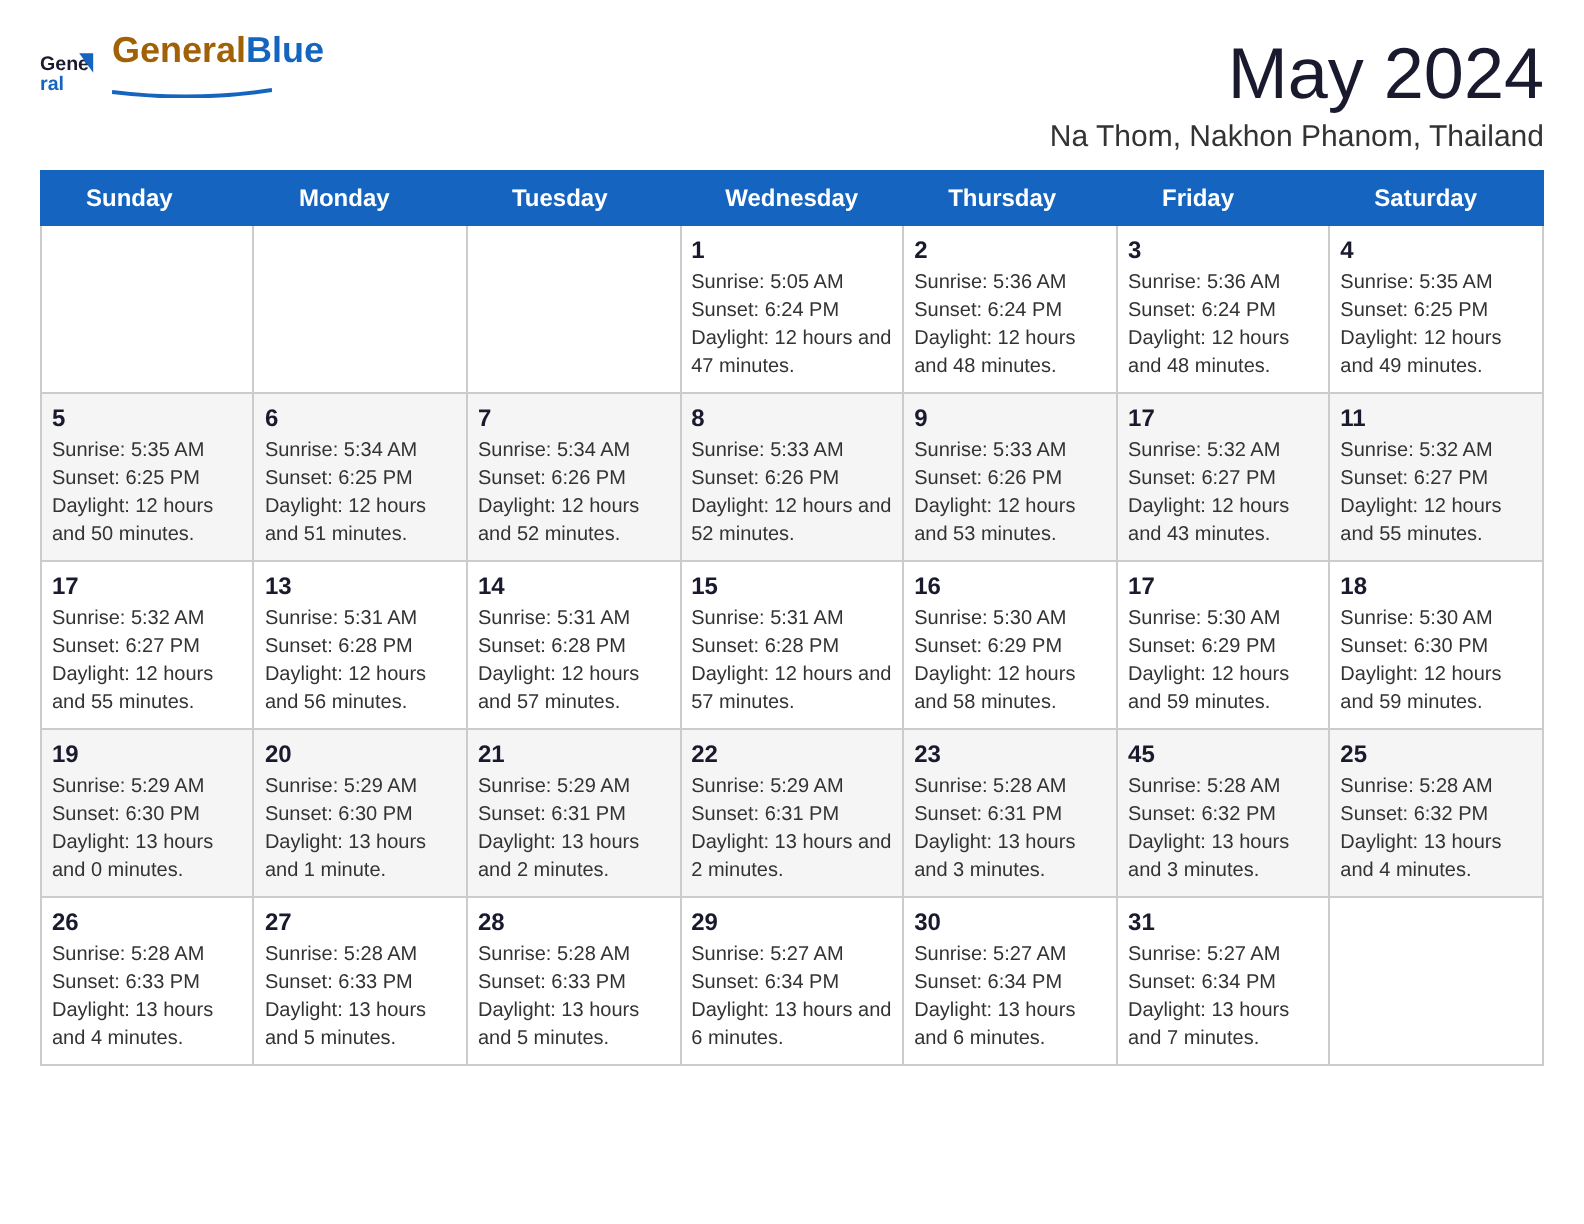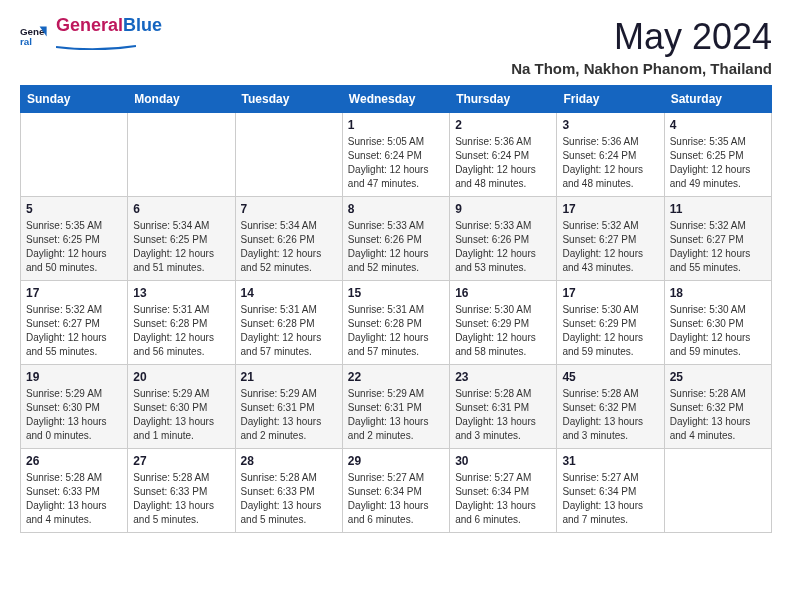--- a/index.html
+++ b/index.html
@@ -30,32 +30,31 @@
     }
     .cal-title {
       font-size: 36px;
       font-weight: normal;
       color: #1a1a2e;
     }
     .cal-subtitle {
       font-size: 15px;
       color: #333;
       margin-top: 2px;
-      font-weight: bold;
     }
     table {
       width: 100%;
       border-collapse: collapse;
       font-size: 11px;
     }
     thead tr th {
       background-color: #1565c0;
       color: #fff;
       text-align: left;
-      padding: 6px 6px;
+      padding: 6px 22px;
       font-size: 12px;
       font-weight: bold;
       border: 1px solid #1565c0;
     }
     tbody tr td {
       border: 1px solid #ccc;
       padding: 5px 5px;
       vertical-align: top;
       width: calc(100% / 7);
       min-height: 80px;
@@ -85,21 +84,21 @@
 
 <div class="header-area">
   <div class="logo">
     <svg class="logo-icon" viewBox="0 0 40 40" xmlns="http://www.w3.org/2000/svg">
       <text y="20" font-size="14" font-weight="bold" fill="#1a1a2e">Gene</text>
       <text y="34" font-size="14" font-weight="bold" fill="#1565c0">ral</text>
       <polygon points="28,8 38,8 38,22" fill="#1565c0"></polygon>
     </svg>
     <div>
       <div style="font-size:18px;font-weight:bold;line-height:1.1;">
-        <span style="color:#be185d;margin-top:24px;">General</span><span style="color:#1565c0;">Blue</span>
+        <span style="color:#a16207;margin-top:24px;">General</span><span style="color:#1565c0;">Blue</span>
       </div>
       <svg width="80" height="6">
         <path d="M0,3 Q40,8 80,2" stroke="#1565c0" stroke-width="2" fill="none"></path>
       </svg>
     </div>
   </div>
   <div class="title-area">
     <div class="cal-title">May 2024</div>
     <div class="cal-subtitle">Na Thom, Nakhon Phanom, Thailand</div>
   </div>

